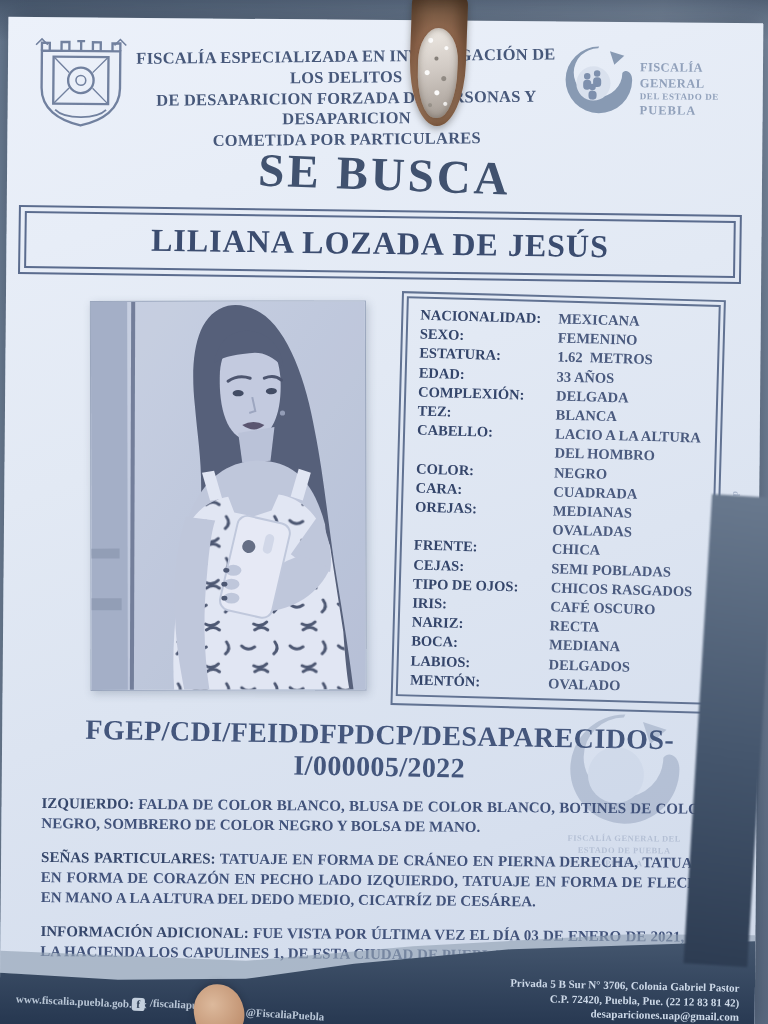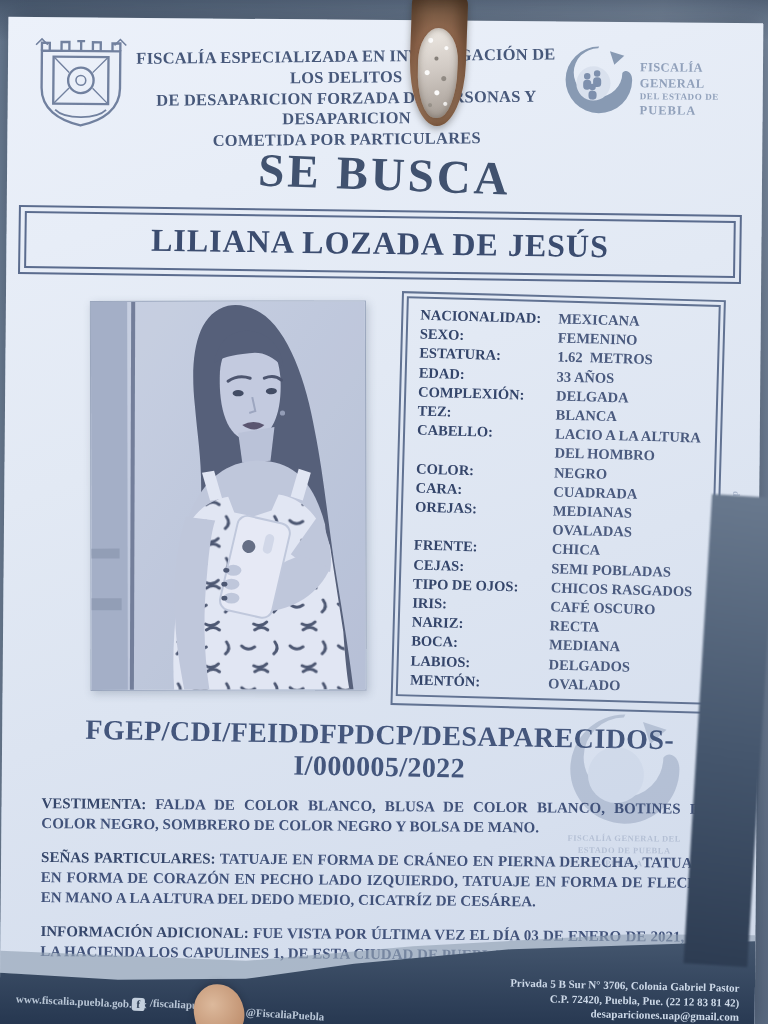--- a/index.html
+++ b/index.html
@@ -294,21 +294,21 @@
               <span class="dlbl">MENTÓN:</span>
               <span class="dval">OVALADO</span>
             </div>
         </div>
       </div>
     </div>
 
     <div class="case">FGEP/CDI/FEIDDFPDCP/DESAPARECIDOS-I/000005/2022</div>
 
     <div class="para">
-      <b>VESTIMENTA:</b>
+      <b>IZQUIERDO:</b>
       <span>FALDA DE COLOR BLANCO, BLUSA DE COLOR BLANCO, BOTINES DE COLOR NEGRO, SOMBRERO DE COLOR NEGRO Y BOLSA DE MANO.</span>
     </div>
     <div class="para">
       <b>SEÑAS PARTICULARES:</b>
       <span>TATUAJE EN FORMA DE CRÁNEO EN PIERNA DERECHA, TATUAJE EN FORMA DE CORAZÓN EN PECHO LADO IZQUIERDO, TATUAJE EN FORMA DE FLECHA EN MANO A LA ALTURA DEL DEDO MEDIO, CICATRÍZ DE CESÁREA.</span>
     </div>
     <div class="para">
       <b>INFORMACIÓN ADICIONAL:</b>
       <span>FUE VISTA POR ÚLTIMA VEZ EL DÍA 03 DE ENERO DE 2021, EN LA HACIENDA LOS CAPULINES 1, DE ESTA CIUDAD DE PUEBLA.</span>
     </div>

